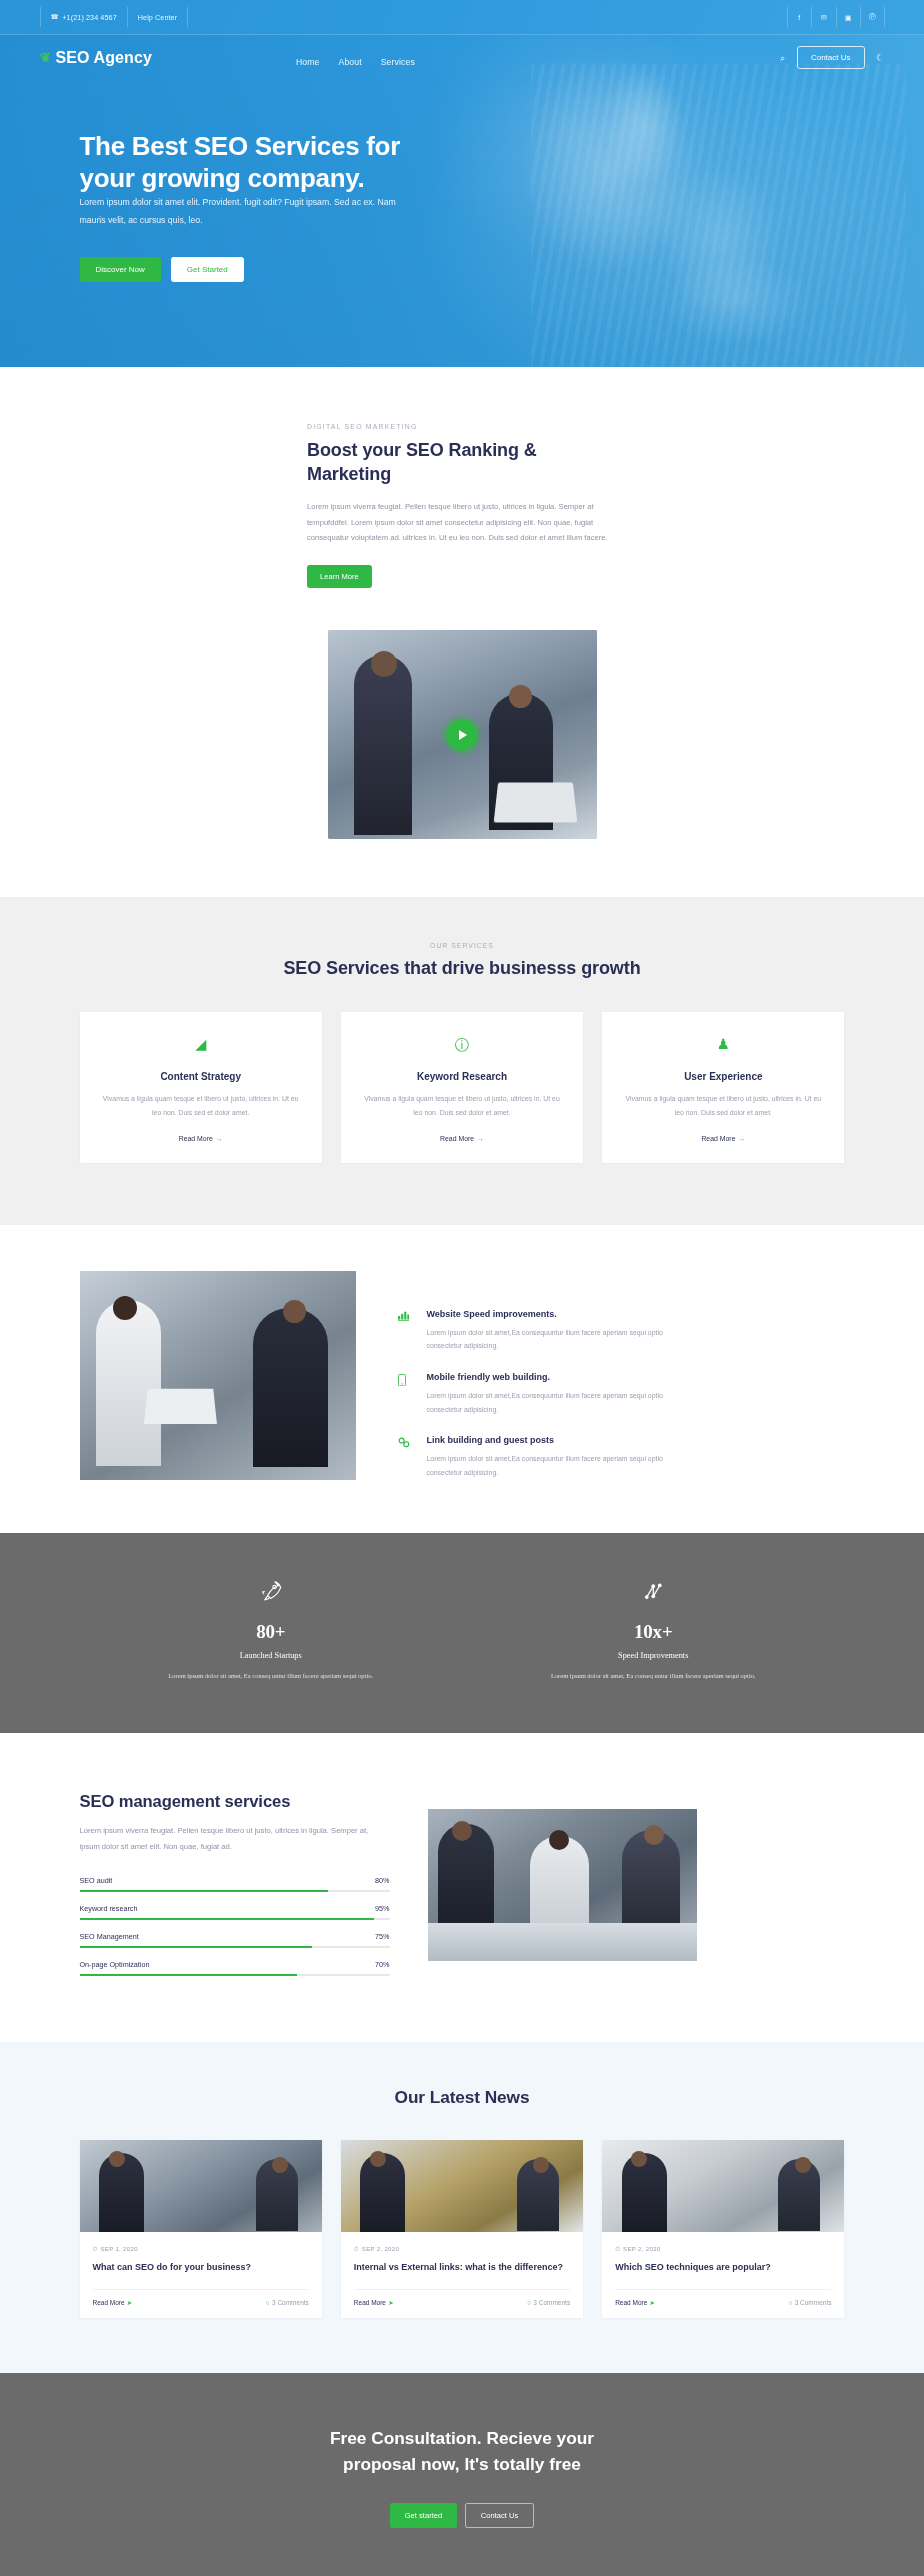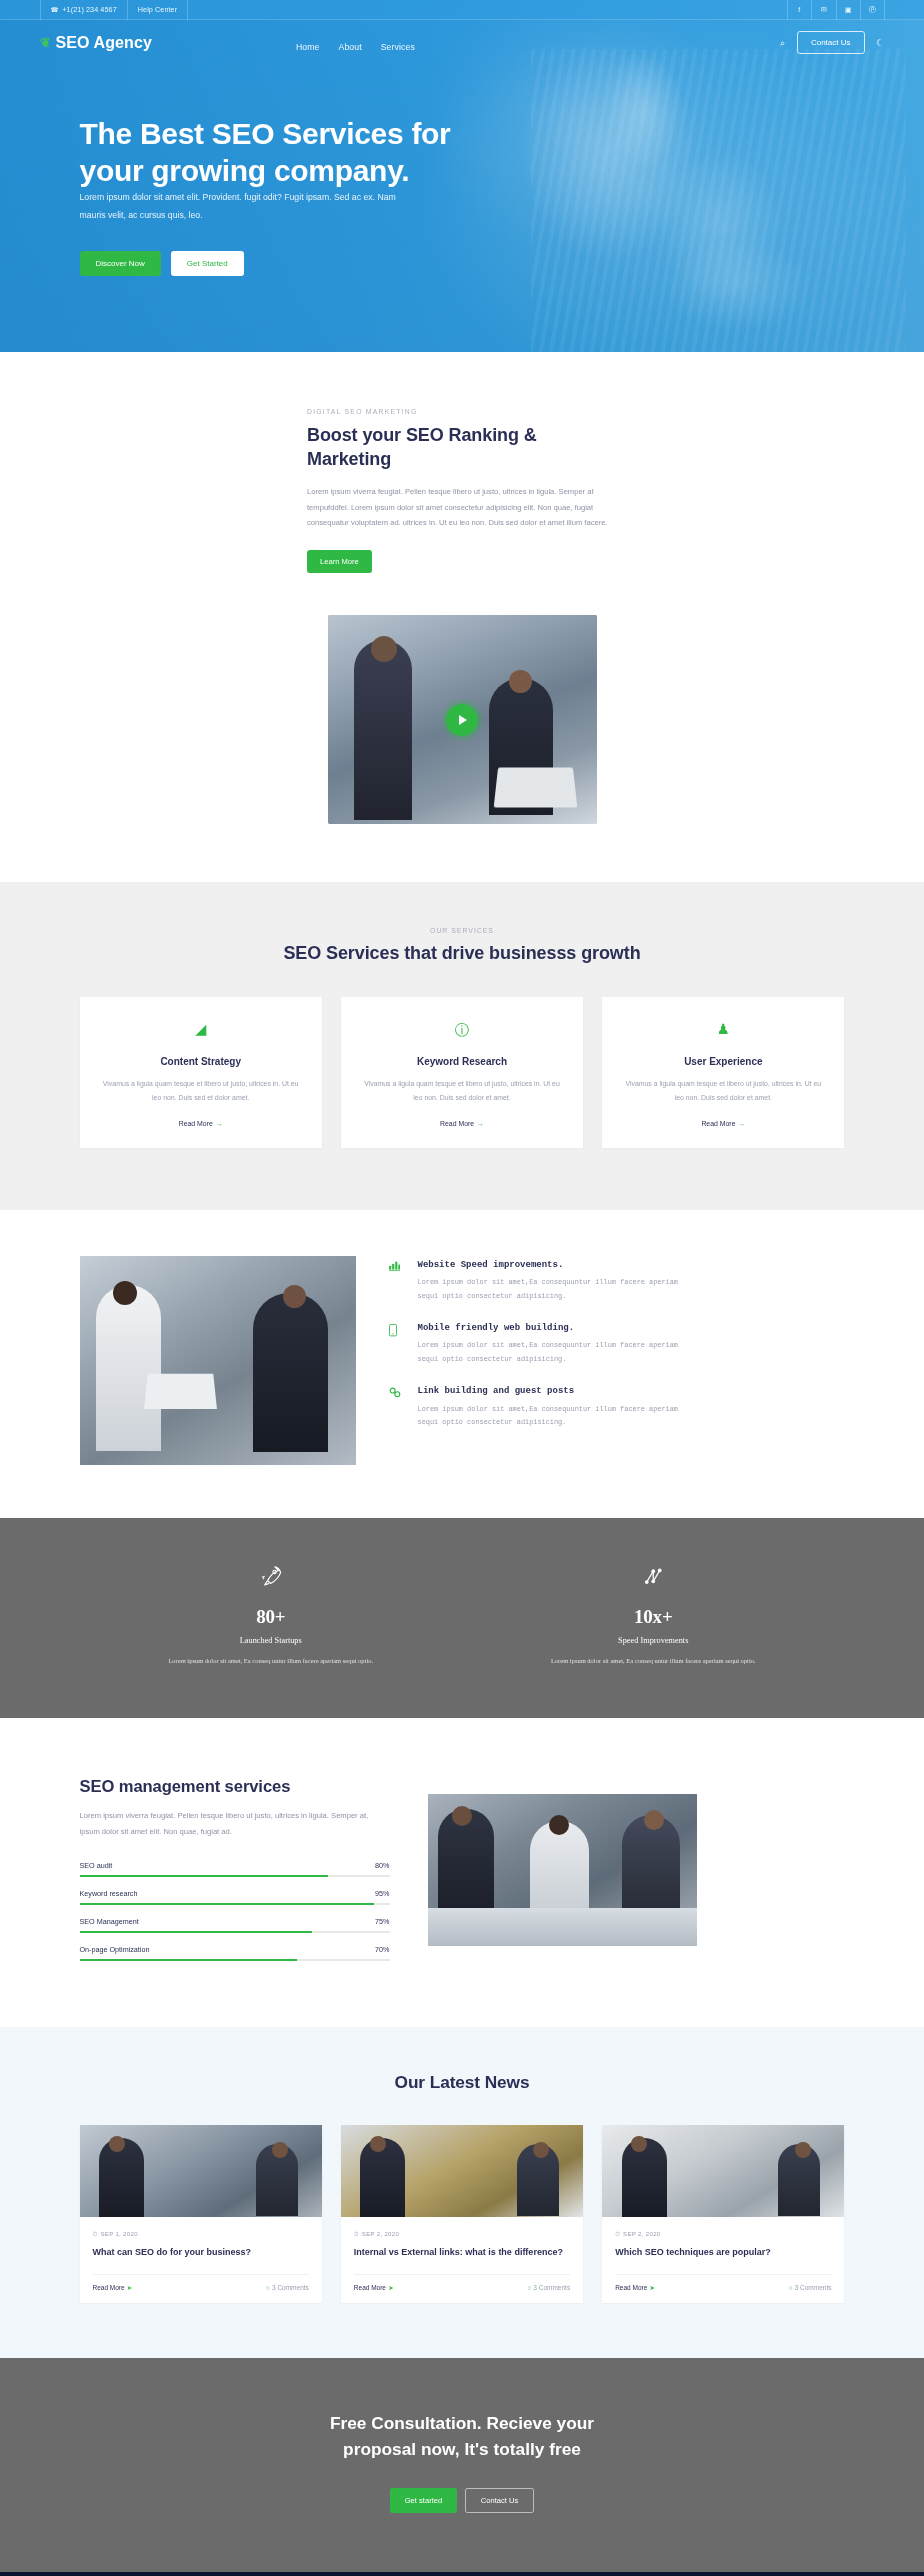--- a/index.html
+++ b/index.html
@@ -8,21 +8,21 @@
     font-family: "Liberation Sans", sans-serif;
     background: #fff;
     color: #2b2f55;
     -webkit-font-smoothing: antialiased;
   }
   .wrap { width: 765px; margin: 0 auto; }
 
   
   .topbar {
     background: linear-gradient(110deg,#2a95d8 0%, #2e9ade 45%, #3aa3e2 100%);
-    height: 20px; display: flex; align-items: center;
+    height: 35px; display: flex; align-items: center;
     border-bottom: 0.7px solid rgba(255,255,255,.18);
   }
   .topbar .wrap { display: flex; align-items: center; justify-content: space-between; width: 845px; }
   .topbar-left { display: flex; align-items: center; }
   .topbar-left .tb-item {
     color: #eaf6ff; font-size: 7.2px; letter-spacing: 0.1px;
     padding: 0 10px; height: 20px; display: flex; align-items: center;
     border-left: 0.7px solid rgba(255,255,255,.22);
   }
   .topbar-left .tb-item:last-child { border-right: 0.7px solid rgba(255,255,255,.22); }
@@ -68,21 +68,21 @@
   .nav-search { color:#fff; font-size: 9.4px; cursor: pointer; }
   .btn-contact {
     border: 0.7px solid rgba(255,255,255,.8); color:#fff; font-size: 8px;
     padding: 5.8px 13px; border-radius: 2.9px; background: transparent; cursor:pointer;
   }
   .moon { color:#fff; font-size: 9.4px; cursor:pointer; }
 
   .hero-body { position: relative; z-index: 4; }
   .hero-body .wrap { padding-top: 51px; }
   .hero h1 {
-    color:#fff; font-size: 30px; line-height: 1.22; font-weight: 700; letter-spacing:-0.3px;
+    color:#fff; font-size: 26px; line-height: 1.22; font-weight: 700; letter-spacing:-0.3px;
     max-width: 375px;
   }
   .hero p { color: #eaf4fd; font-size: 8.7px; line-height: 2.0; max-width: 339px; }
   .hero-btns { margin-top: 27.4px; display: flex; gap: 10px; }
   .btn-green { background:#2fb844; color:#fff; border:none; border-radius:2.9px; font-size: 8px; padding: 8px 16px; cursor:pointer; }
   .btn-white { background:#fff; color:#2fb844; border:none; border-radius:2.9px; font-size: 8px; padding: 8px 16px; cursor:pointer; }
 
   
   .sec-boost { background:#fff; padding: 56px 0 58px; }
   .sec-boost .wrap { display: flex; align-items: center; gap: 42px; flex-direction: column; }
@@ -118,21 +118,21 @@
   .cards { display:flex; gap: 19px; margin-top: 33px; }
   .card { flex:1; background:#fff; padding: 24.5px 19px 20px; text-align:center; box-shadow: 0 0.7px 2.2px rgba(0,0,0,.05); }
   .card .cicon { font-size: 14.4px; color:#2fb844; height: 20px; }
   .card h3 { font-size: 10px; margin-top: 14.4px; font-weight:700; color:#2b2f55;}
   .card p { color:#9aa0b0; font-size: 6.9px; line-height: 2.05; margin-top: 10px; }
   .readmore { display:inline-block; margin-top: 14.4px; color:#2b2f55; font-size:6.9px; text-decoration:none; }
   .readmore .arr { color:#2fb844; margin-left:2.9px; }
 
   
   .sec-feat { background:#fff; padding: 46px 0 53px; }
-  .sec-feat .wrap { display:flex; gap: 33px; align-items: flex-start; font-family: Liberation Mono, monospace; }
+  .sec-feat .wrap { display:flex; gap: 42px; align-items: flex-end; }
   .feat-img{
     width: 276px; height: 209px; position:relative; overflow:hidden;
     background: linear-gradient(150deg,#c6ced6 0%,#9aa7b3 30%,#77848f 58%,#b3bcc5 100%);
   }
   .feat-img .w{position:absolute;left:6%;top:14%;width:65px;height:166px;background:linear-gradient(180deg,#f2f3f5,#cdd2d8);border-radius:32.5px 32.5px 0 0;}
   .feat-img .wh{position:absolute;left:12%;top:12%;width:24.5px;height:24.5px;border-radius:50%;background:#3a2a22;}
   .feat-img .m{position:absolute;right:10%;top:18%;width:75px;height:159px;background:linear-gradient(180deg,#2a2e3c,#171a22);border-radius:36px 36px 0 0;}
   .feat-img .mh{position:absolute;right:18%;top:14%;width:23px;height:23px;border-radius:50%;background:#6e5140;}
   .feat-img .lp{position:absolute;left:24%;bottom:26%;width:69px;height:39px;background:#eceff2;transform:perspective(159px) rotateX(26deg);}
   .feat-list { flex:1; padding-top: 4.3px; }

